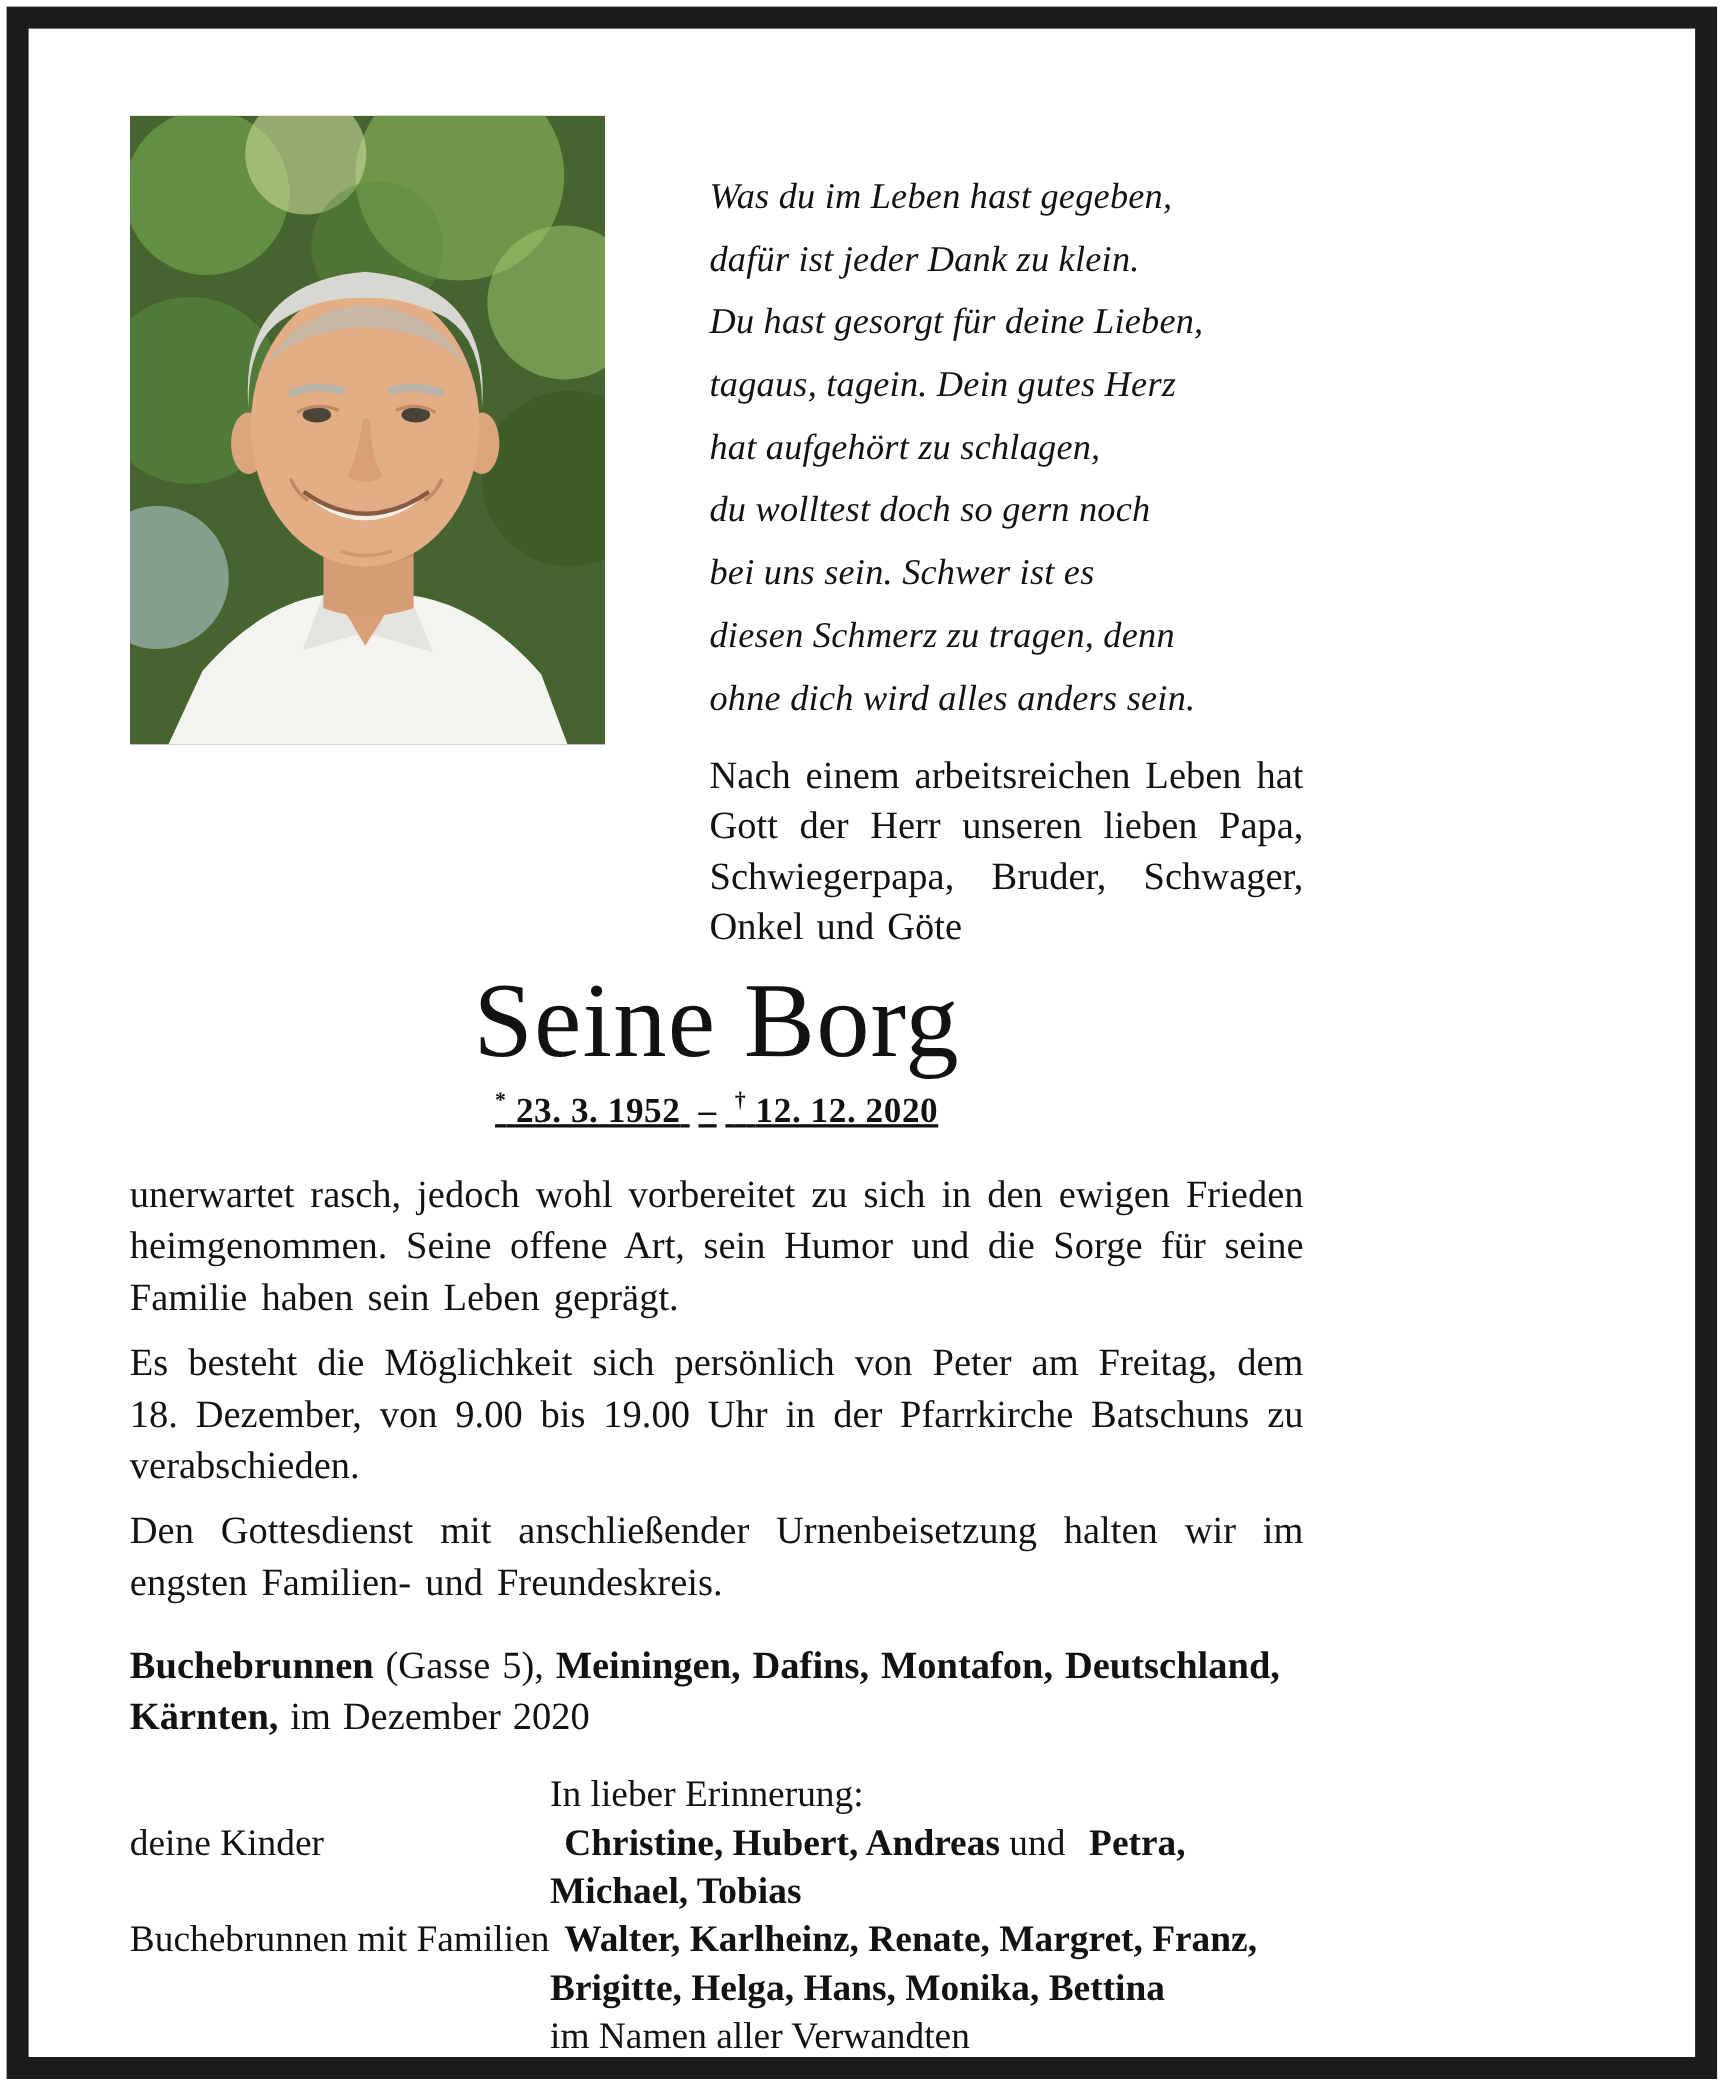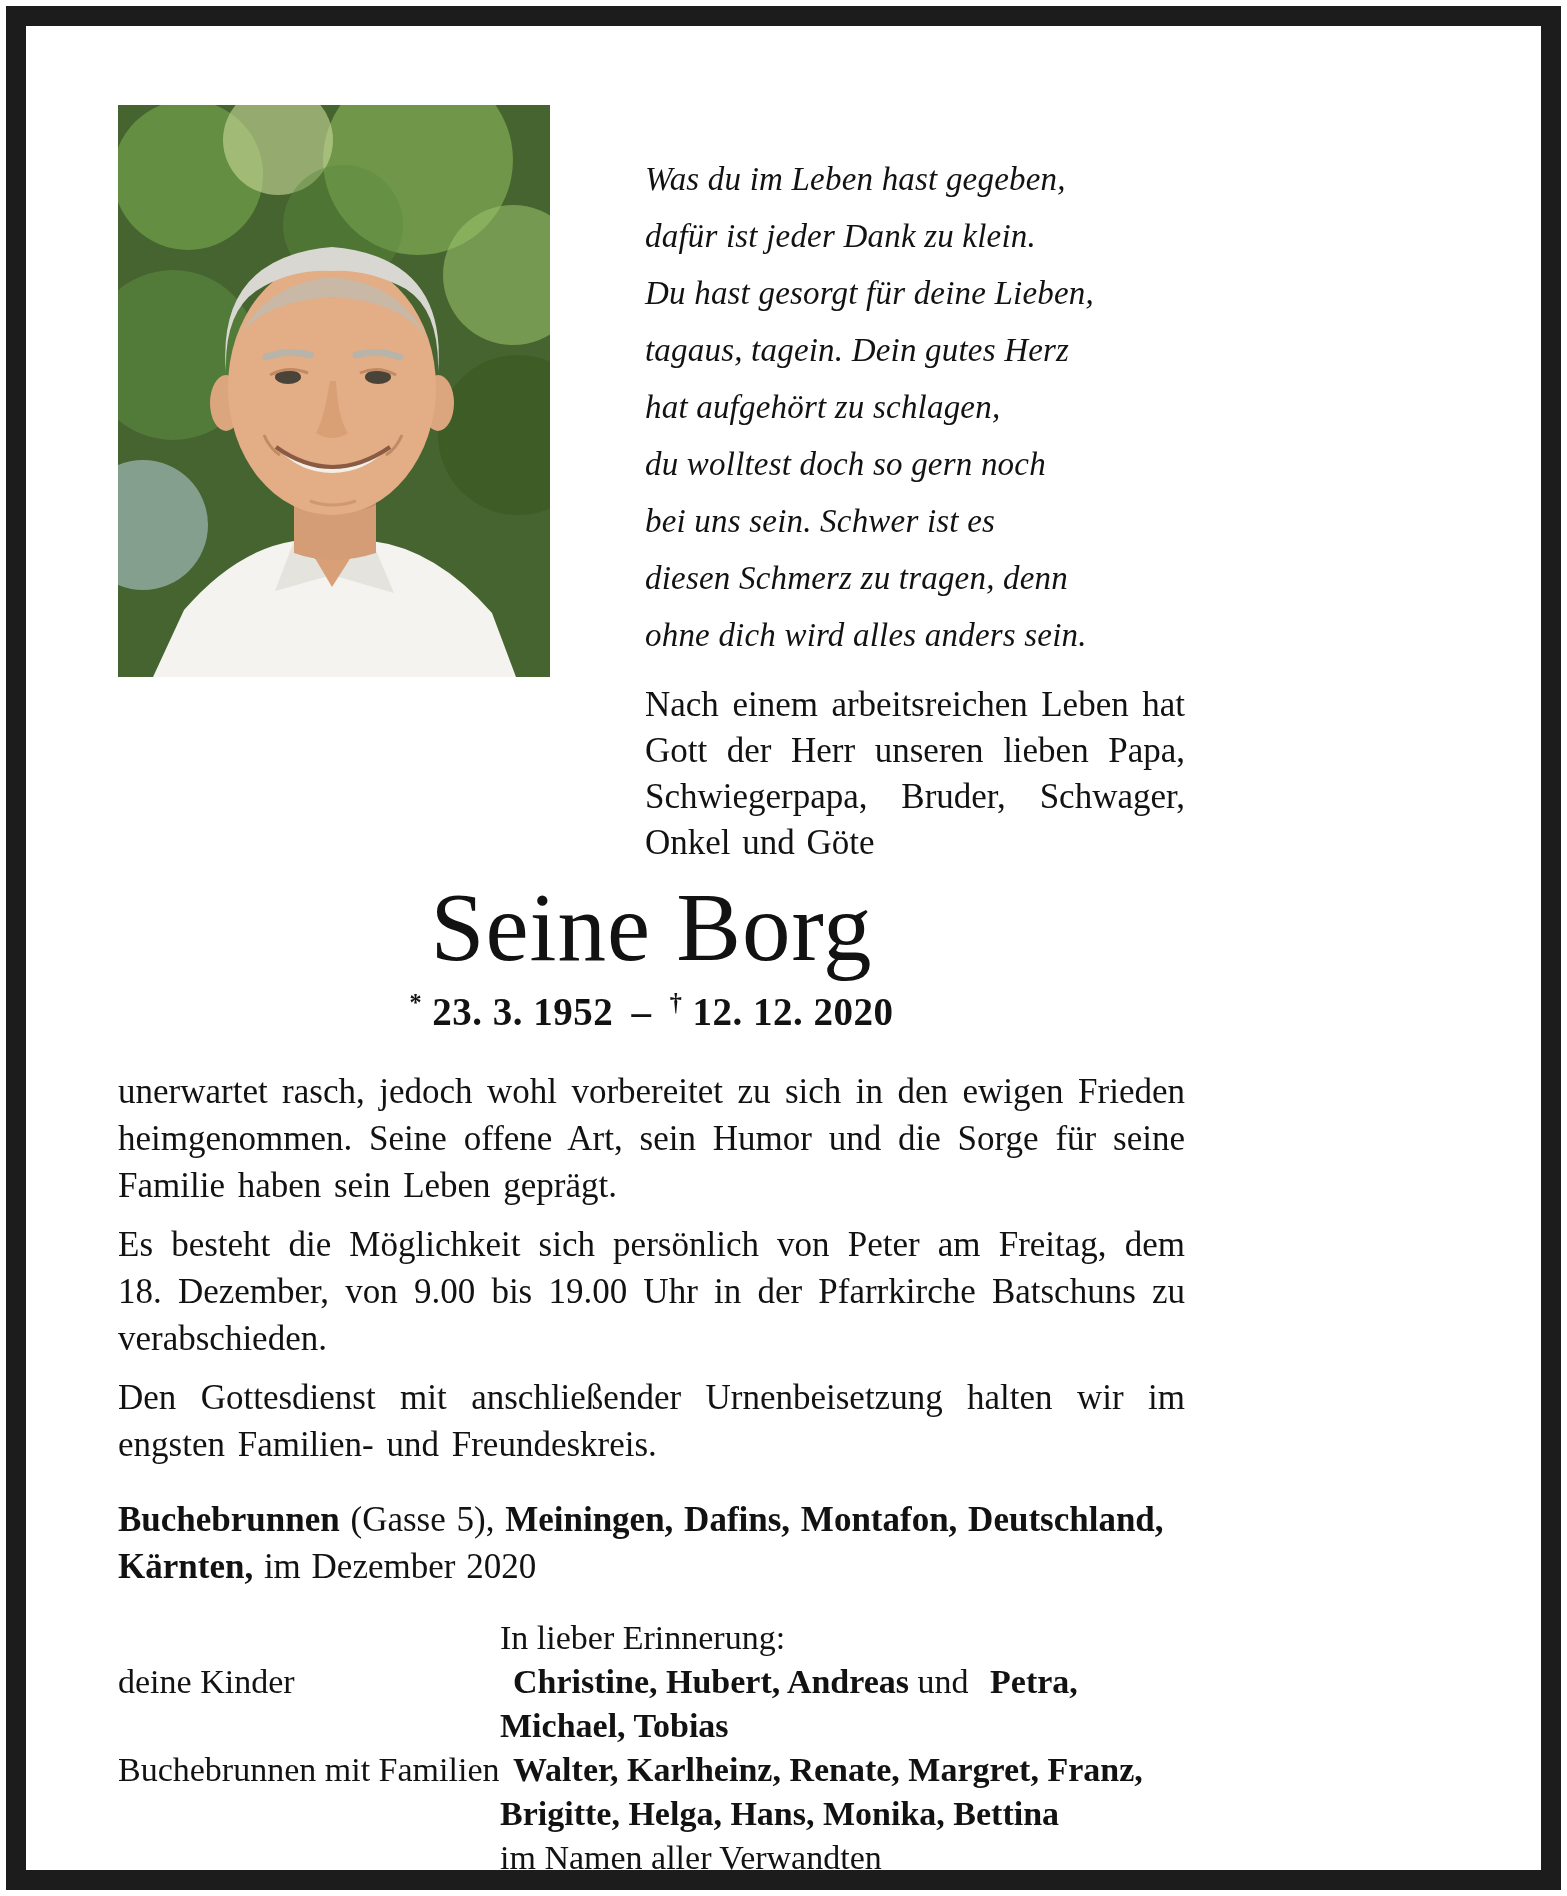--- a/index.html
+++ b/index.html
@@ -57,23 +57,24 @@
     text-align: center;
   }
   .center-block h1 {
     font-size: 97px;
     font-weight: 400;
     line-height: 1.12;
     letter-spacing: 1px;
   }
   .dates {
     margin-top: 6px;
-    font-size: 39px;
+    font-size: 32px;
     font-weight: 700;
     letter-spacing: .5px;
+    text-decoration: underline;
   }
   .dates sup {
     font-size: 62%;
     vertical-align: 14px;
   }
   .dates .sep { padding: 0 8px; }
   
   .body-text {
     margin: 34px 382px 0 118px;
     font-size: 35px;

